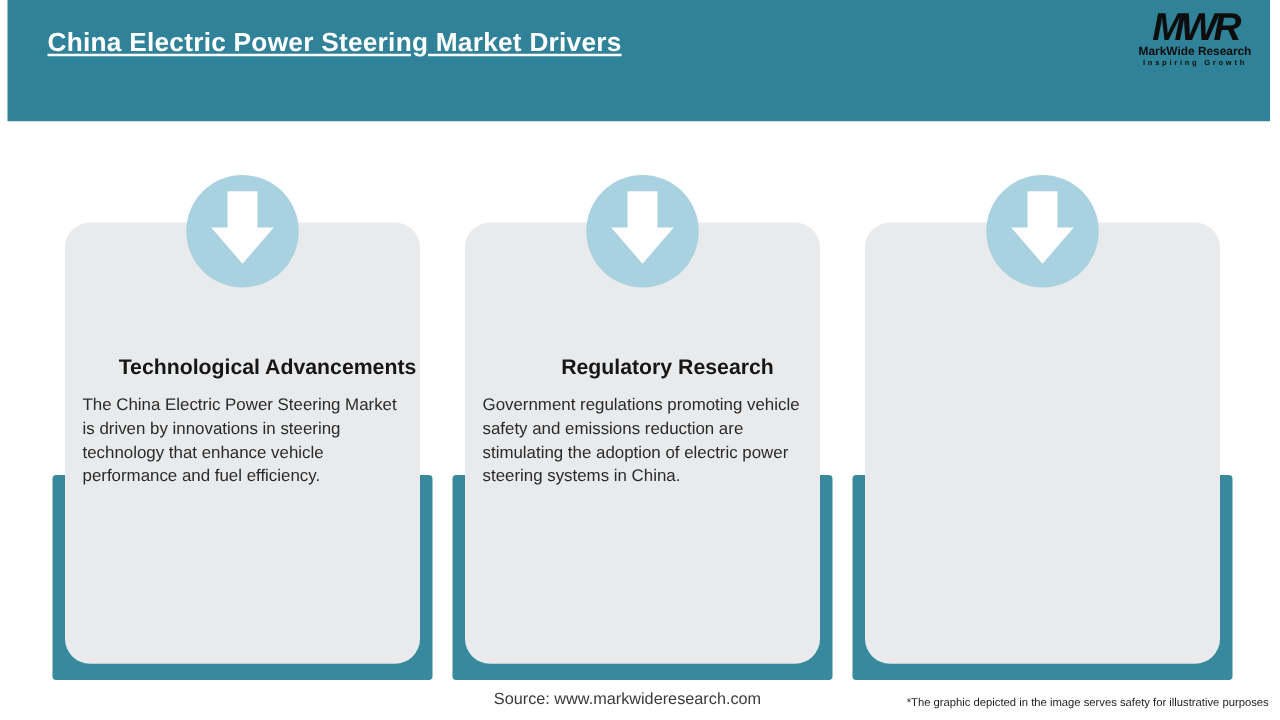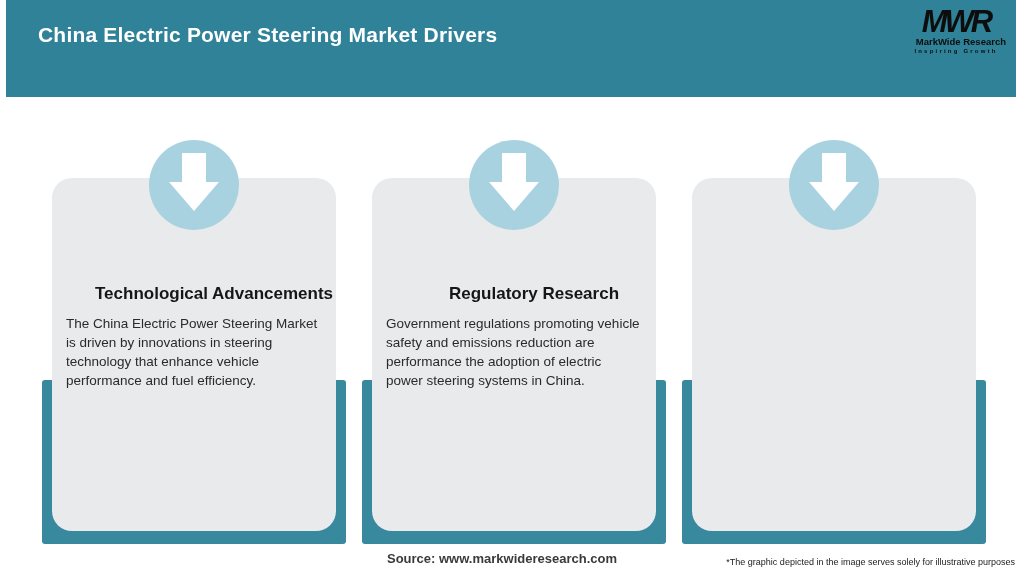--- a/index.html
+++ b/index.html
@@ -25,20 +25,21 @@
   }
   .topbar h1 {
     position: absolute;
     left: 32px;
     top: 23px;
     font-size: 21px;
     font-weight: bold;
     color: #ffffff;
     letter-spacing: 0.2px;
     white-space: nowrap;
+    text-decoration: underline;
   }
   .logo {
     position: absolute;
     right: 10px;
     top: 8px;
     width: 100px;
     text-align: center;
     color: #0d0d0d;
   }
   .logo-monogram {
@@ -46,21 +47,20 @@
     line-height: 28px;
     font-weight: bold;
     font-style: italic;
     letter-spacing: -3px;
   }
   .logo-name {
     font-size: 9.5px;
     font-weight: bold;
     line-height: 11px;
     white-space: nowrap;
-    text-align: right;
   }
   .logo-tagline {
     font-size: 6px;
     font-weight: bold;
     letter-spacing: 2.2px;
     line-height: 8px;
     white-space: nowrap;
   }
 
   
@@ -125,21 +125,21 @@
   .circle svg { display: block; width: 90px; height: 90px; }
 
   
   .source {
     position: absolute;
     left: 300px;
     width: 404px;
     top: 551px;
     text-align: center;
     font-size: 13px;
-    font-weight: bold;
+    font-weight: normal;
     color: #3a3a3a;
   }
   .disclaimer {
     position: absolute;
     right: 9px;
     top: 557px;
     font-size: 9px;
     color: #1c1c1c;
   }
 </style>
@@ -169,21 +169,21 @@
         <svg viewBox="0 0 90 90" aria-hidden="true">
           <polygon points="33,13 57,13 57,42 70,42 45,71 20,42 33,42" fill="#ffffff"></polygon>
         </svg>
       </div>
     </div>
 
     <div class="col col2">
       <div class="backing"></div>
       <div class="card">
         <h2>Regulatory Research</h2>
-        <p>Government regulations promoting vehicle safety and emissions reduction are performance the adoption of electric power steering systems in China.</p>
+        <p>Government regulations promoting vehicle safety and emissions reduction are stimulating the adoption of electric power steering systems in China.</p>
       </div>
       <div class="circle">
         <svg viewBox="0 0 90 90" aria-hidden="true">
           <polygon points="33,13 57,13 57,42 70,42 45,71 20,42 33,42" fill="#ffffff"></polygon>
         </svg>
       </div>
     </div>
 
     <div class="col col3">
       <div class="backing"></div>
@@ -193,16 +193,16 @@
         <svg viewBox="0 0 90 90" aria-hidden="true">
           <polygon points="33,13 57,13 57,42 70,42 45,71 20,42 33,42" fill="#ffffff"></polygon>
         </svg>
       </div>
     </div>
 
   </section>
 
   <footer>
     <div class="source">Source: www.markwideresearch.com</div>
-    <div class="disclaimer">*The graphic depicted in the image serves solely for illustrative purposes</div>
+    <div class="disclaimer">*The graphic depicted in the image serves safety for illustrative purposes</div>
   </footer>
 
 </div>
 
 </body></html>

